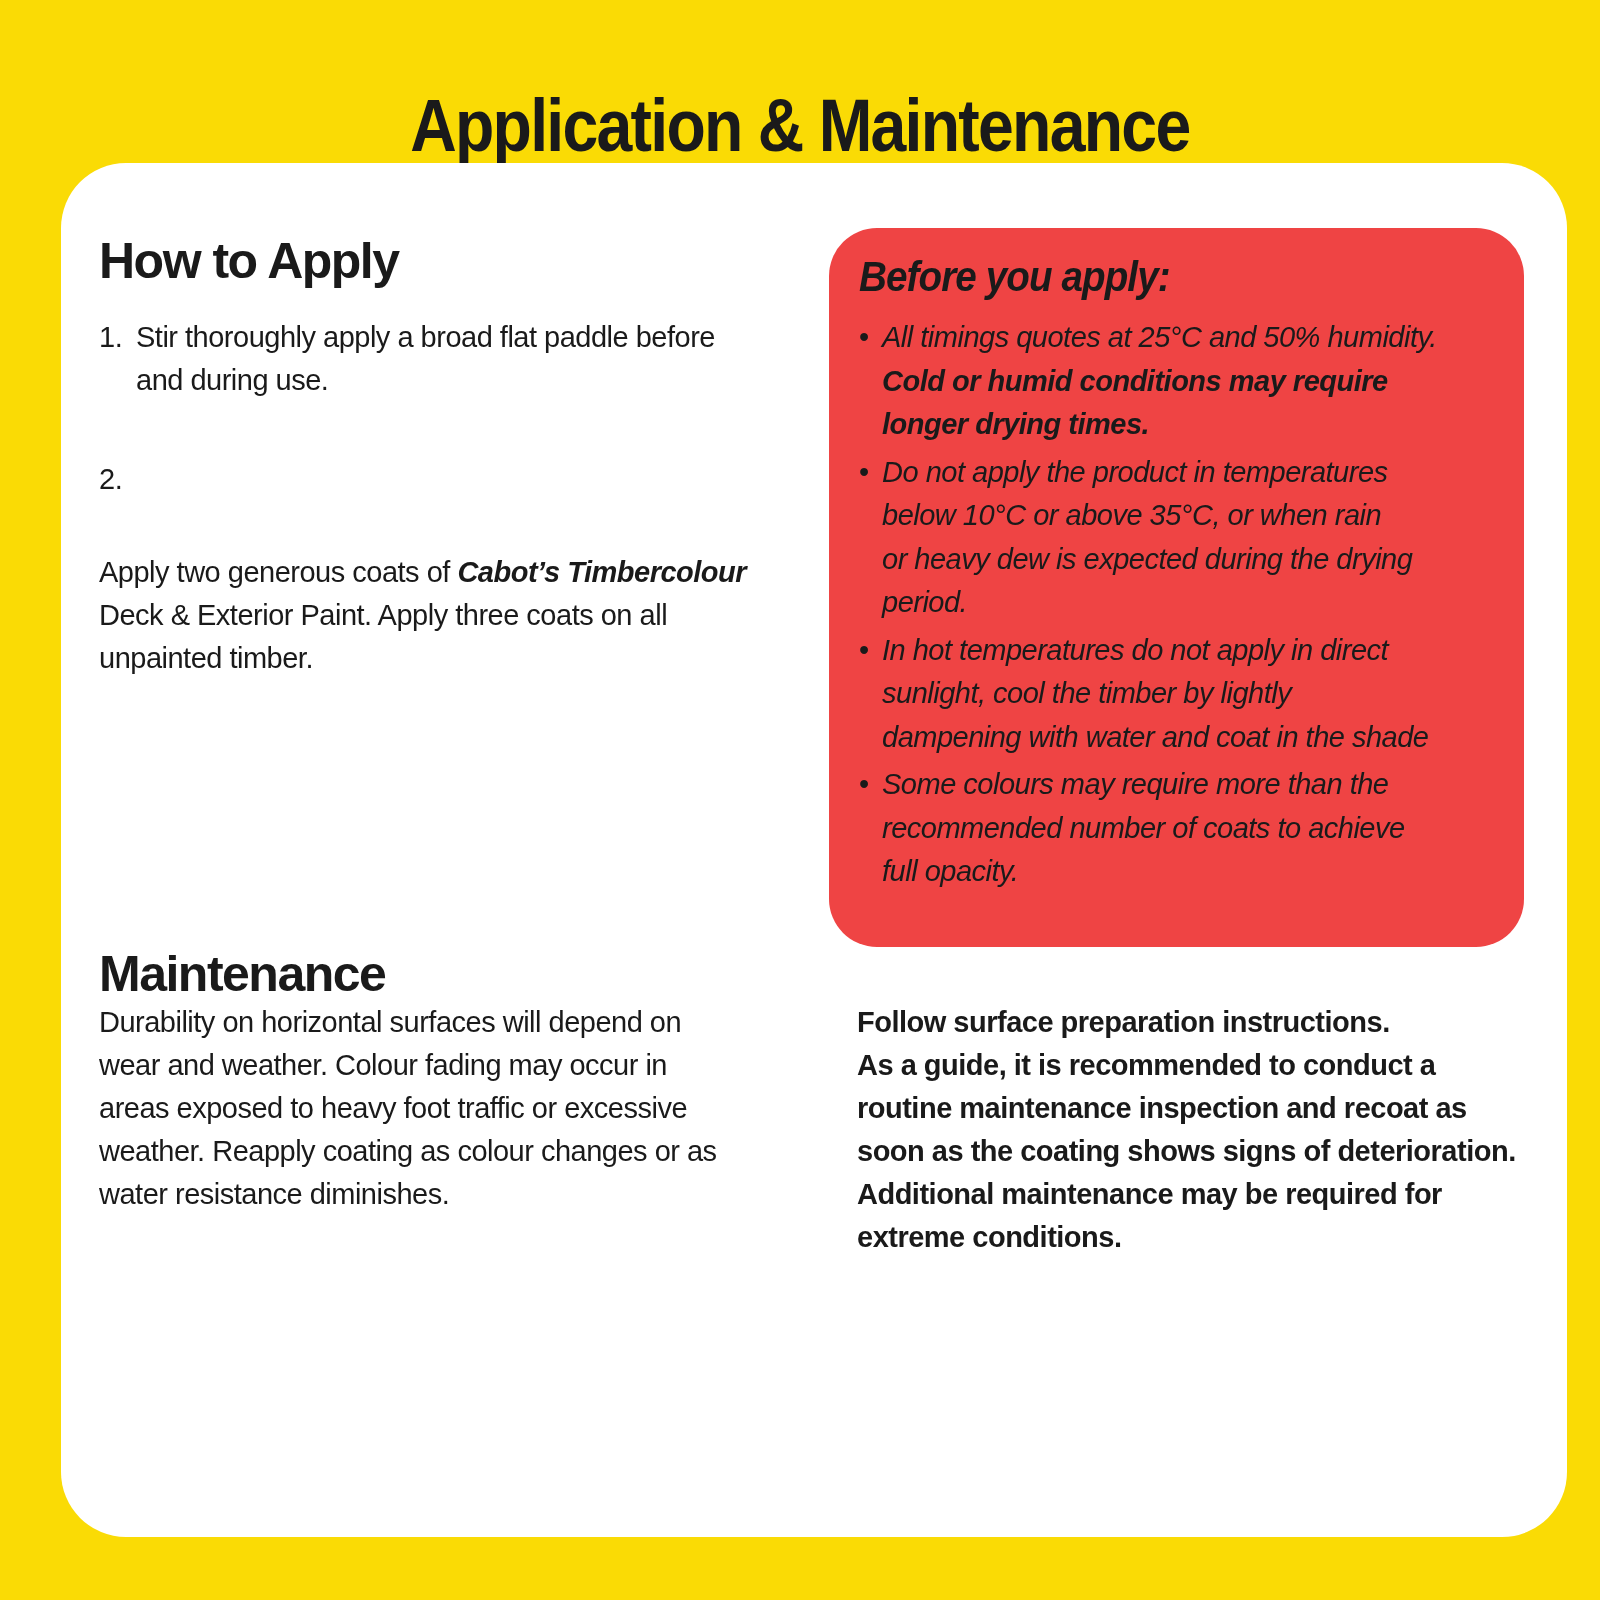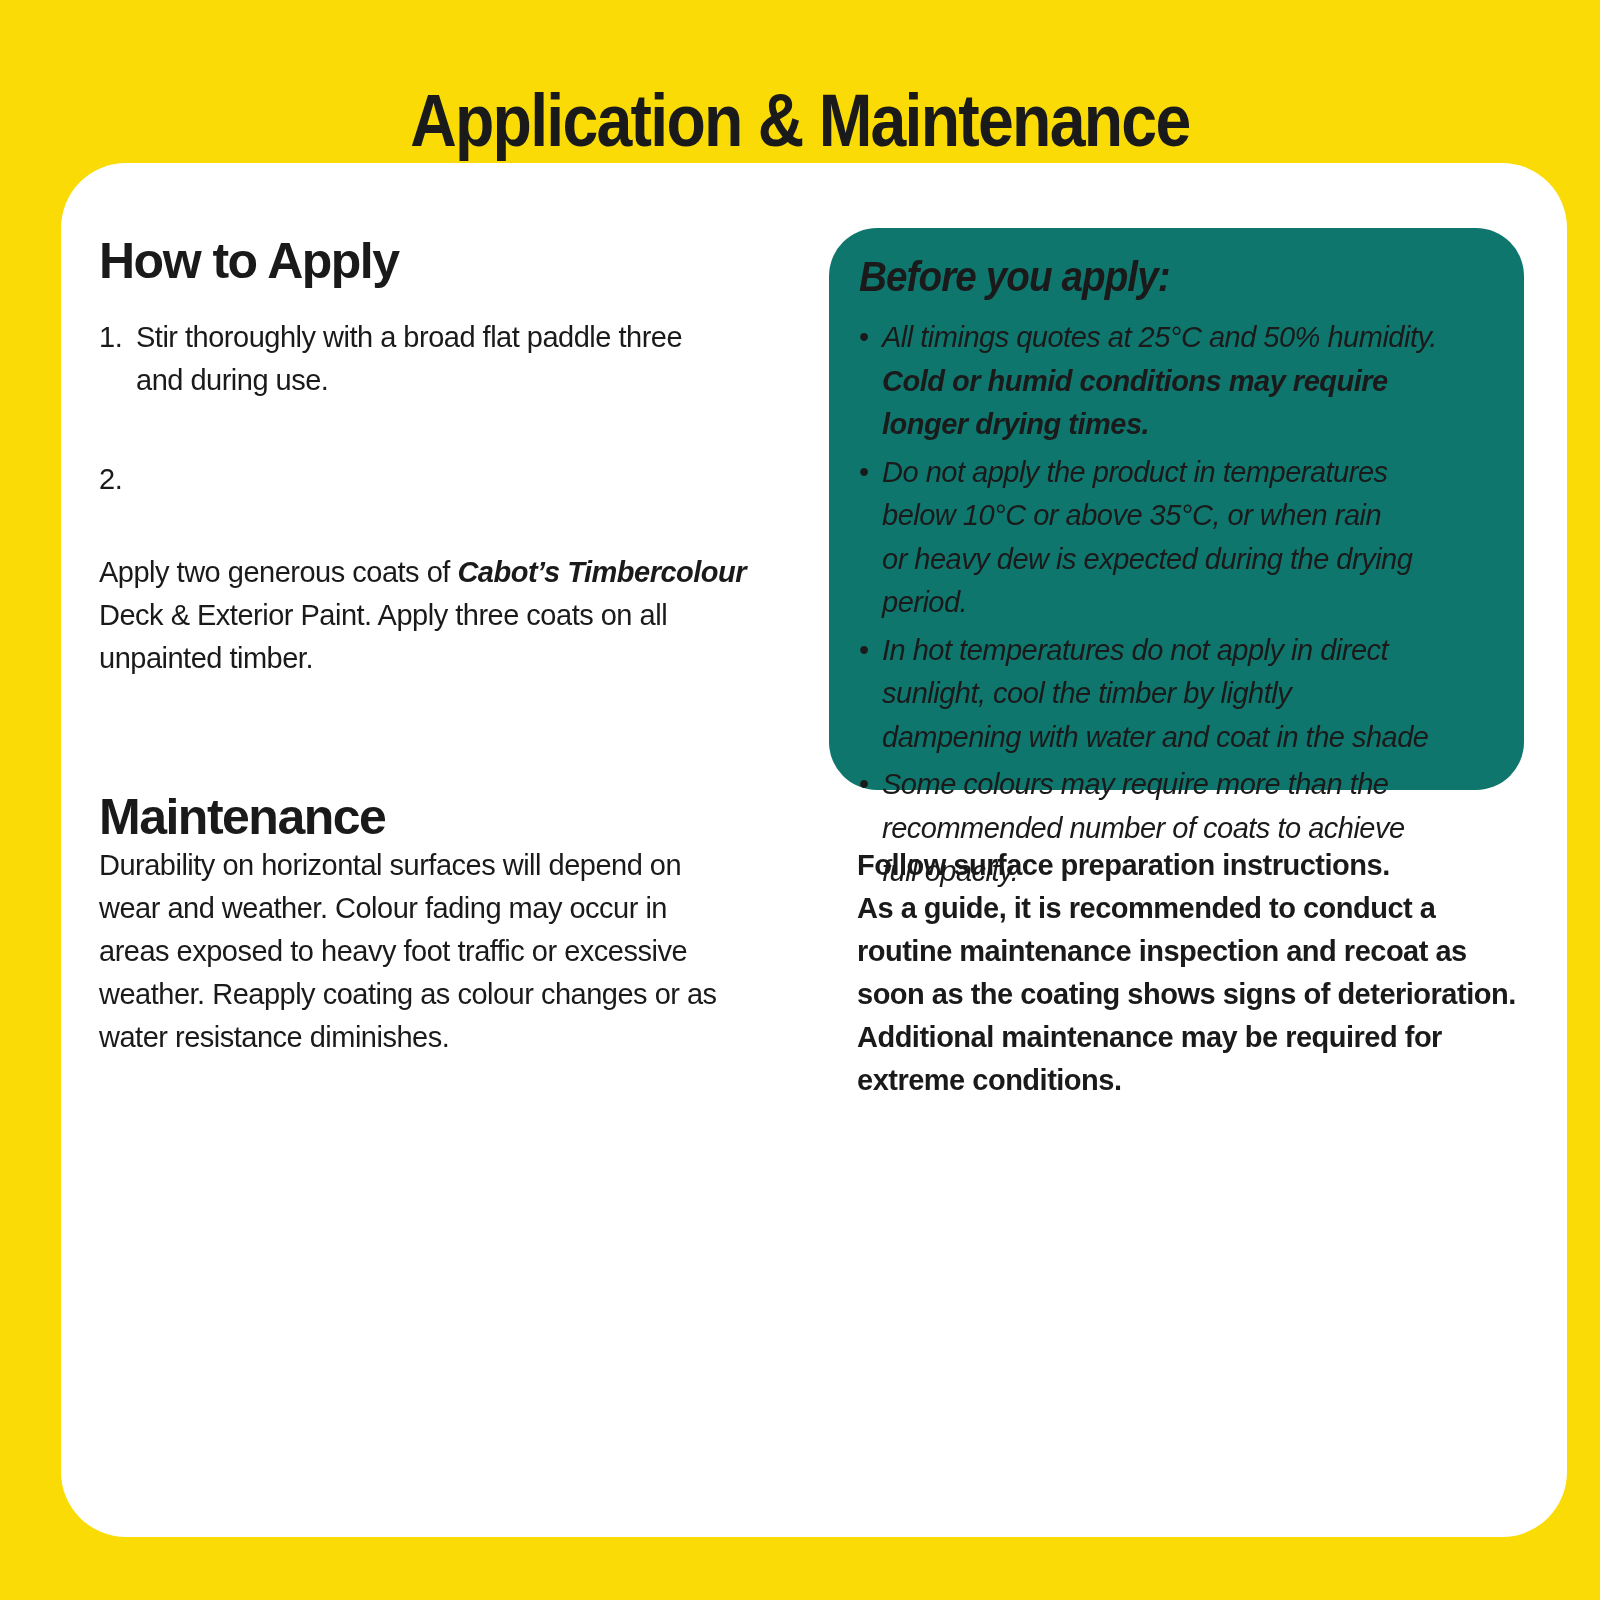--- a/index.html
+++ b/index.html
@@ -8,21 +8,22 @@
     background:#FADB05;
     font-family:"Liberation Sans", sans-serif;
     color:#1a1a1a;
     position:relative;
     overflow:hidden;
   }
 
   
   .title-bar {
     position:absolute; top:0; left:0; right:0; height:163px;
-    display:flex; justify-content:center; align-items:flex-end;
+    display:flex; justify-content:center; align-items:center;
+    padding-top:44px;
   }
   .page-title {
     font-size:74px; font-weight:bold; letter-spacing:-2px;
     transform:scaleX(0.87); transform-origin:center top;
     white-space:nowrap;
   }
 
   
   .card {
     position:absolute; left:61px; top:163px;
@@ -50,22 +51,22 @@
 
   .step { display:flex; }
   .step + .step { margin-top:56px; }
   .step-number { width:37px; flex:none; font-size:29px; line-height:43px; letter-spacing:-0.5px; }
 
   .coats-note { margin-top:50px; }
   .brand { font-weight:bold; font-style:italic; }
 
   
   .callout {
-    flex:1; height:562px;
-    background:#0f766e; border-radius:48px;
+    flex:1; height:719px;
+    background:#ef4444; border-radius:48px;
     padding:26px 28px 0 30px;
     box-sizing:border-box;
   }
   .callout-heading {
     font-size:42px; font-weight:bold; font-style:italic; letter-spacing:-1px;
     line-height:1.1; margin:0 0 16px 0;
     transform:scaleX(0.92); transform-origin:left bottom;
     white-space:nowrap;
   }
   .bullet { display:flex; margin-bottom:4px; }
@@ -88,21 +89,21 @@
 
 <div class="card">
 
   <div class="row">
 
     <div class="col-apply">
       <h2 class="section-heading">How to Apply</h2>
 
       <div class="step">
         <div class="step-number">1.</div>
-        <div class="body-text">Stir thoroughly with a broad flat paddle three
+        <div class="body-text">Stir thoroughly apply a broad flat paddle before
 and during use.</div>
       </div>
 
       <div class="step">
         <div class="step-number">2.</div>
       </div>
 
       <div class="body-text coats-note"><span>Apply two generous coats of </span><strong class="brand">Cabot’s Timbercolour</strong><span>
 Deck &amp; Exterior Paint. Apply three coats on all
 unpainted timber.</span></div>

